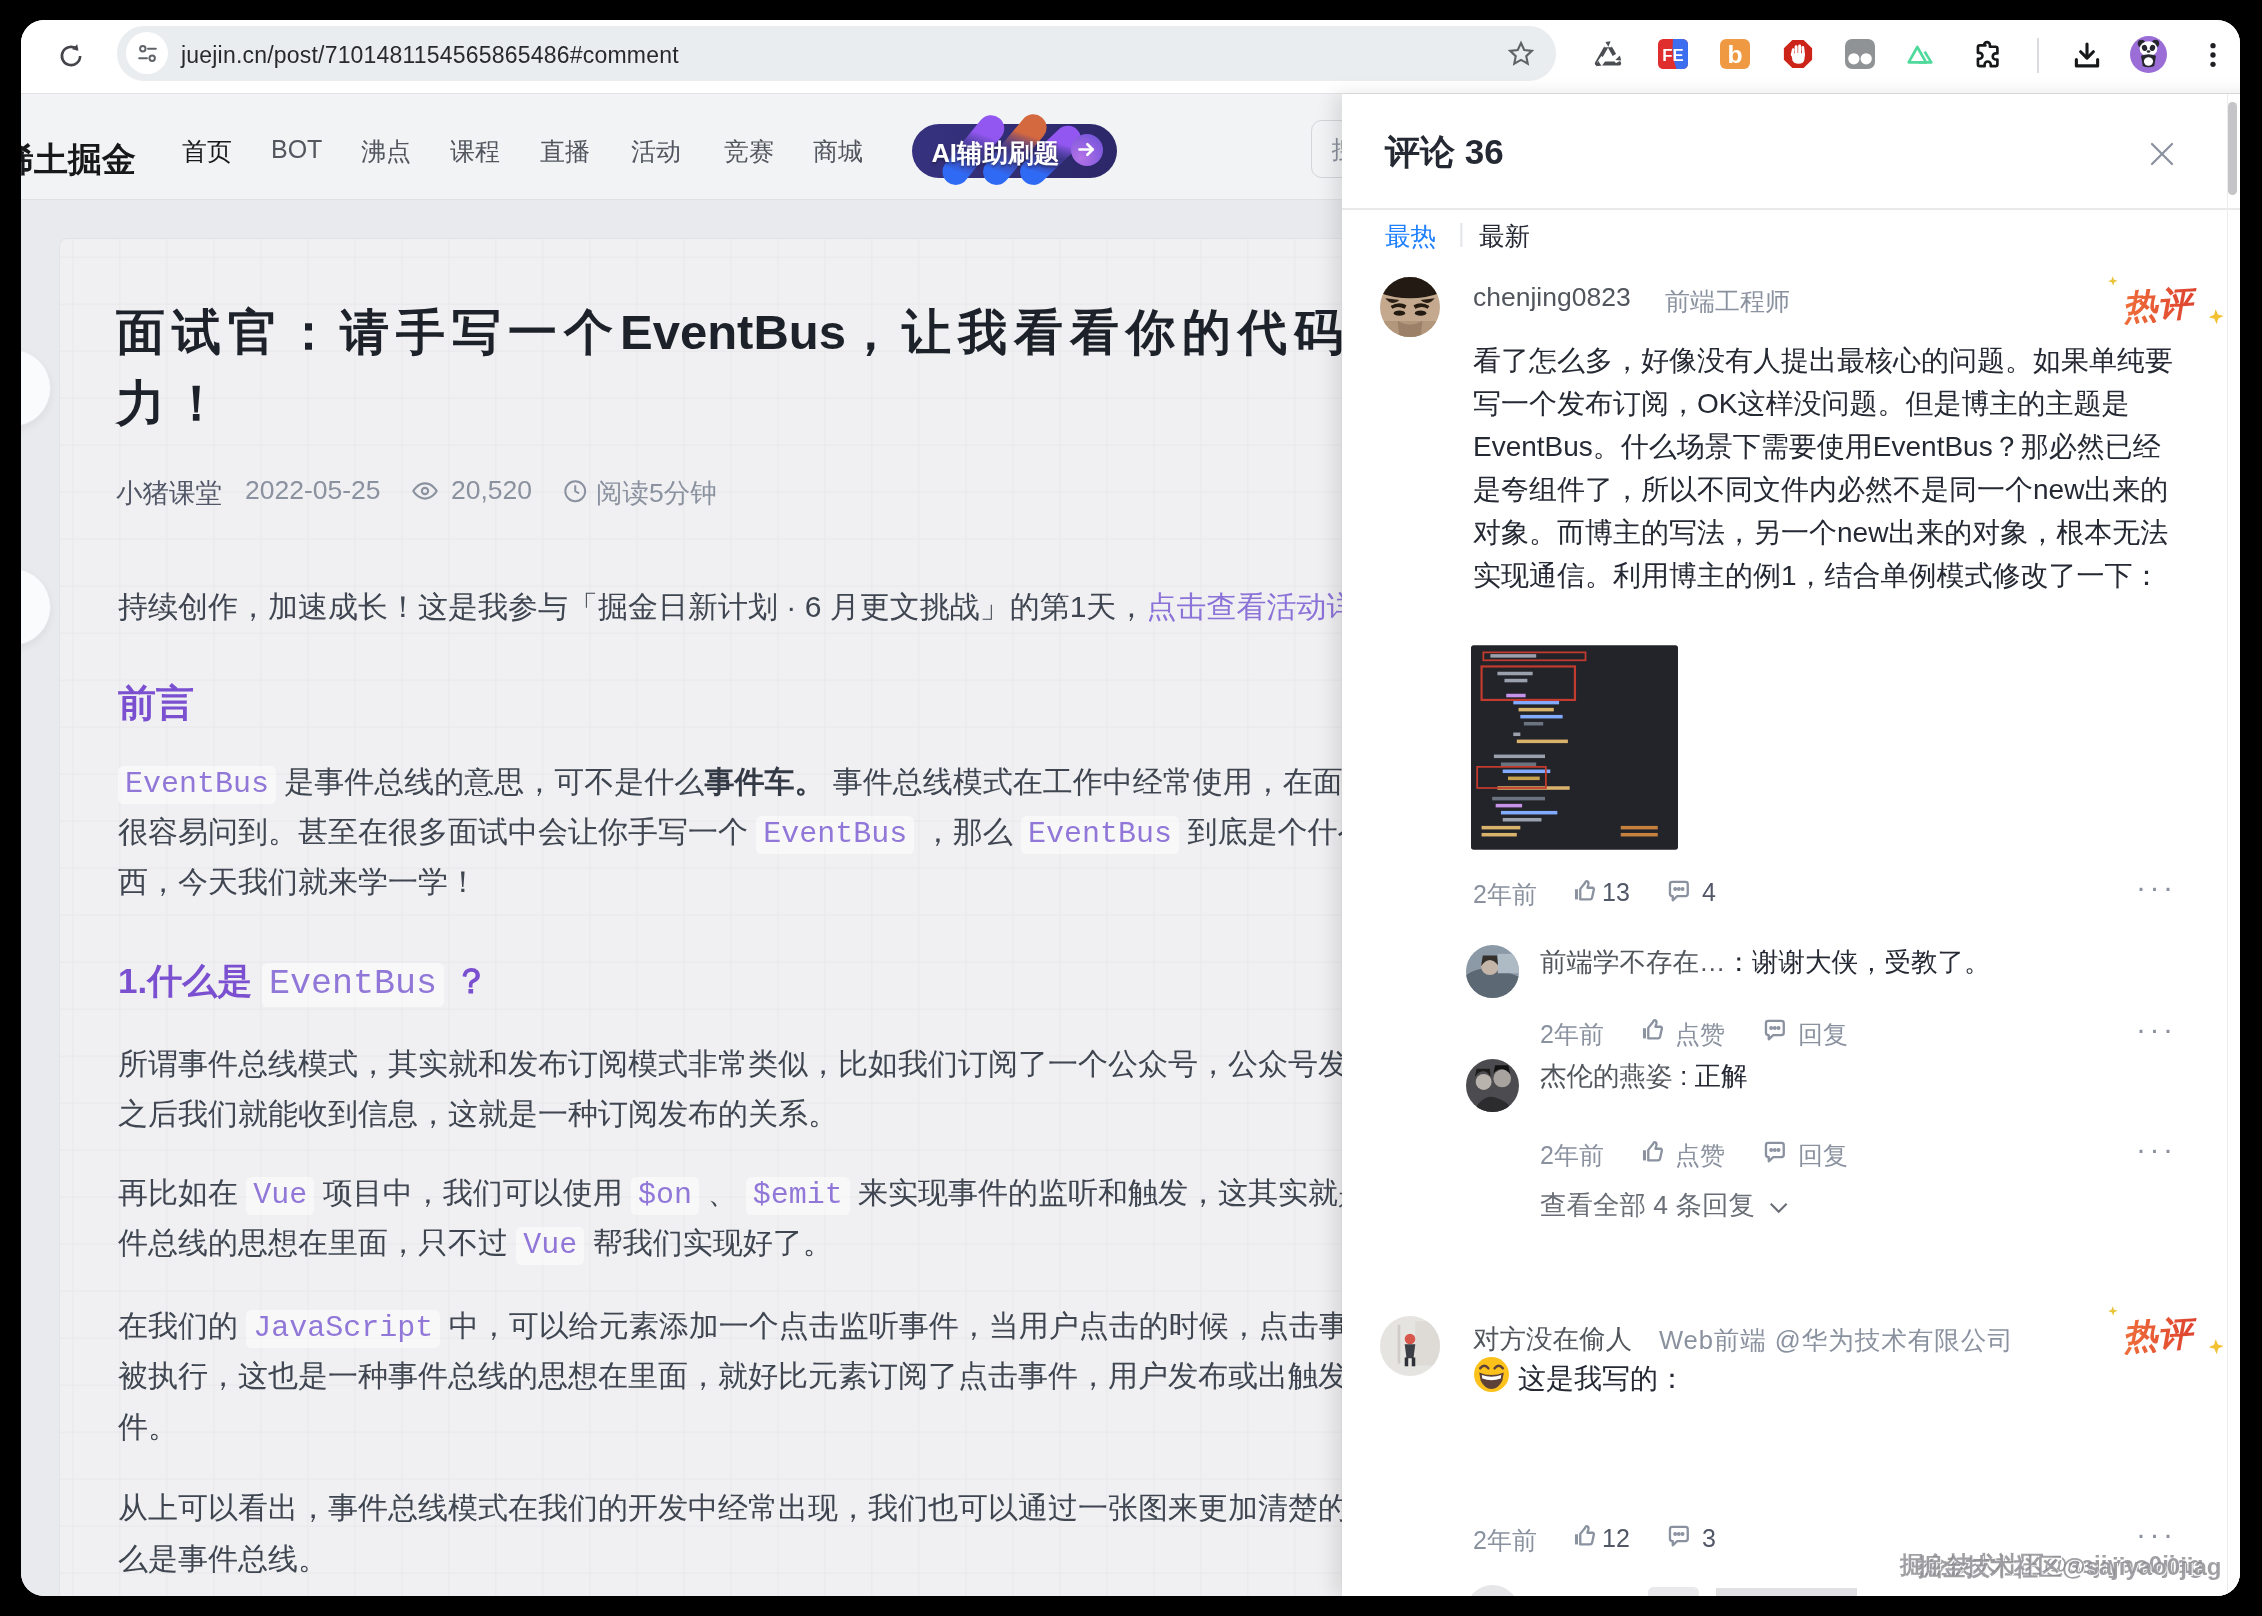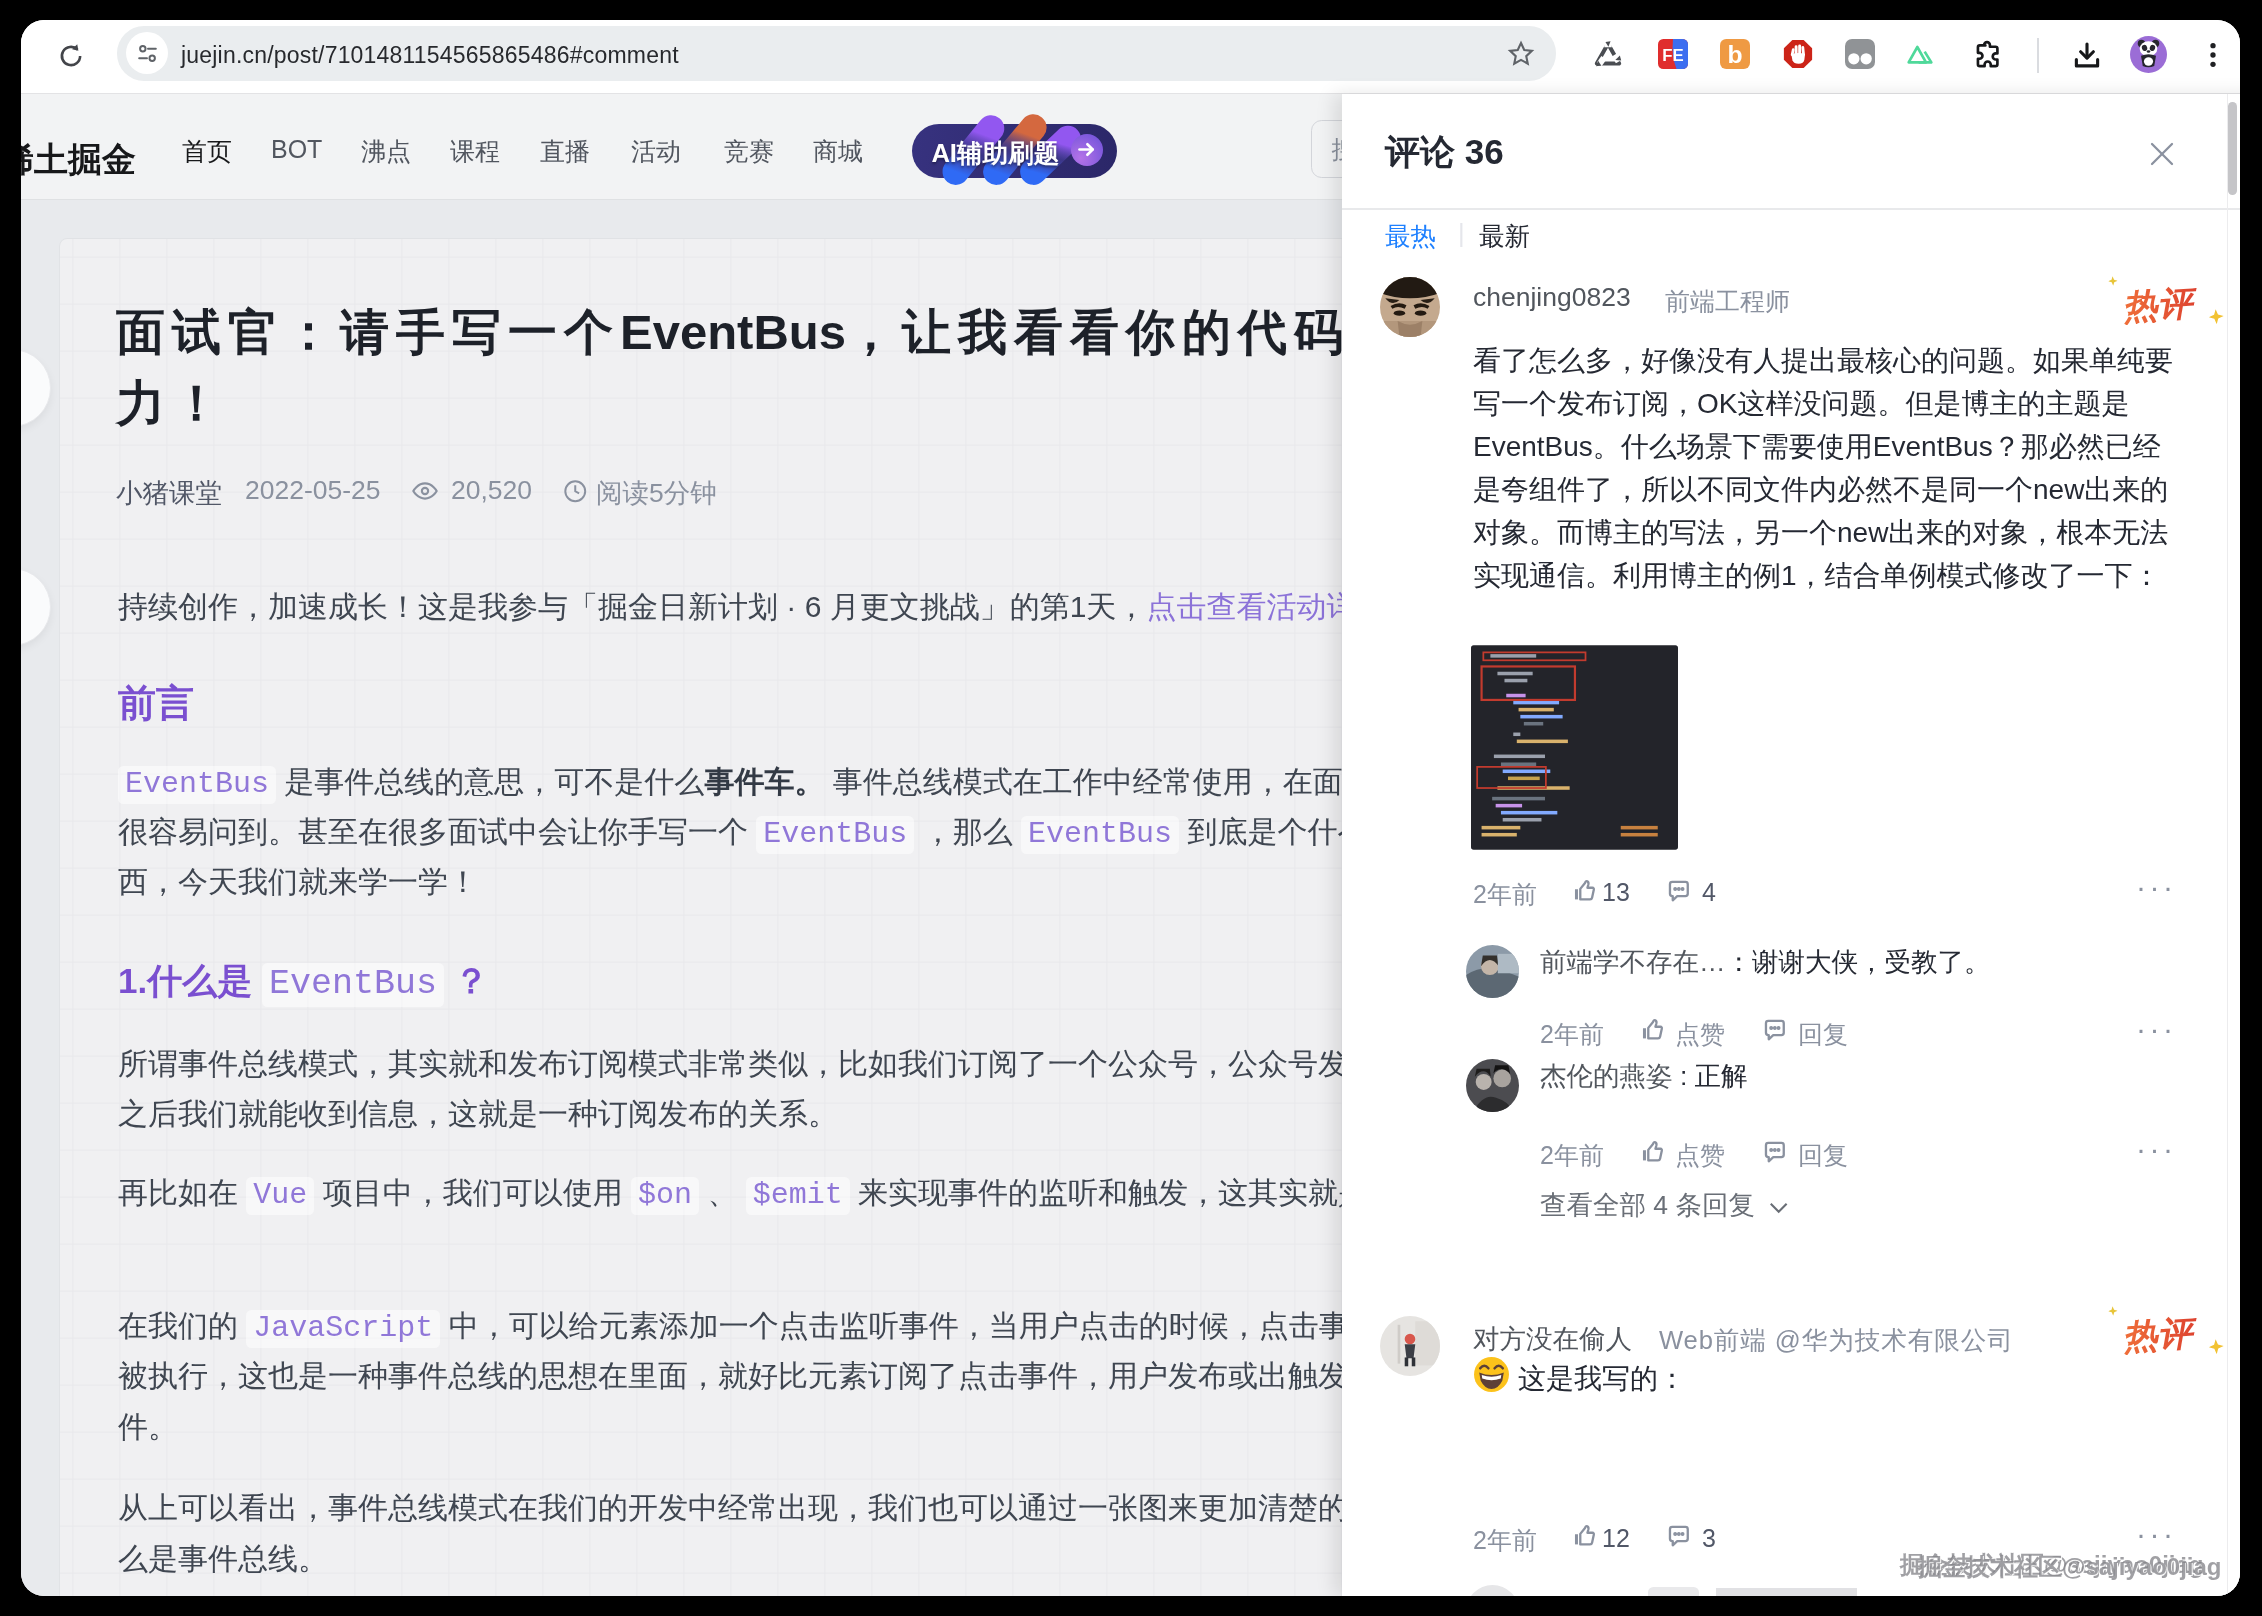--- a/index.html
+++ b/index.html
@@ -240,20 +240,21 @@
       </div>
       <div class="ln" style="top:348px;">持续创作，加速成长！这是我参与「掘金日新计划 · 6 月更文挑战」的第1天，<span class="lnk">点击查看活动详情，点击查看活动详情</span></div>
       <div class="ln h3" style="top:439px;font-size:38px;">前言</div>
       <div class="ln" style="top:523px;"><span class="code">EventBus</span> 是事件总线的意思，可不是什么<span class="bd">事件车。</span> 事件总线模式在工作中经常使用，在面试中</div>
       <div class="ln" style="top:573px;">很容易问到。甚至在很多面试中会让你手写一个 <span class="code">EventBus</span> ，那么 <span class="code">EventBus</span> 到底是个什么</div>
       <div class="ln" style="top:623px;">西，今天我们就来学一学！</div>
       <div class="ln h3" style="top:719px;font-size:35px;">1.什么是 <span class="code" style="font-weight:normal;">EventBus</span> ？</div>
       <div class="ln" style="top:805px;">所谓事件总线模式，其实就和发布订阅模式非常类似，比如我们订阅了一个公众号，公众号发了</div>
       <div class="ln" style="top:855px;">之后我们就能收到信息，这就是一种订阅发布的关系。</div>
       <div class="ln" style="top:934px;">再比如在 <span class="code">Vue</span> 项目中，我们可以使用 <span class="code">$on</span> 、 <span class="code">$emit</span> 来实现事件的监听和触发，这其实就是事件</div>
+      <div class="ln" style="top:984px;">件总线的思想在里面，只不过 <span class="code">Vue</span> 帮我们实现好了。</div>
       <div class="ln" style="top:1067px;">在我们的 <span class="code">JavaScript</span> 中，可以给元素添加一个点击监听事件，当用户点击的时候，点击事件就</div>
       <div class="ln" style="top:1117px;">被执行，这也是一种事件总线的思想在里面，就好比元素订阅了点击事件，用户发布或出触发了事</div>
       <div class="ln" style="top:1168px;">件。</div>
       <div class="ln" style="top:1249px;">从上可以看出，事件总线模式在我们的开发中经常出现，我们也可以通过一张图来更加清楚的了解什</div>
       <div class="ln" style="top:1300px;">么是事件总线。</div>
     </div>
   </div>
 
   <div id="panel">
     <div id="ptitle">评论 36</div>

